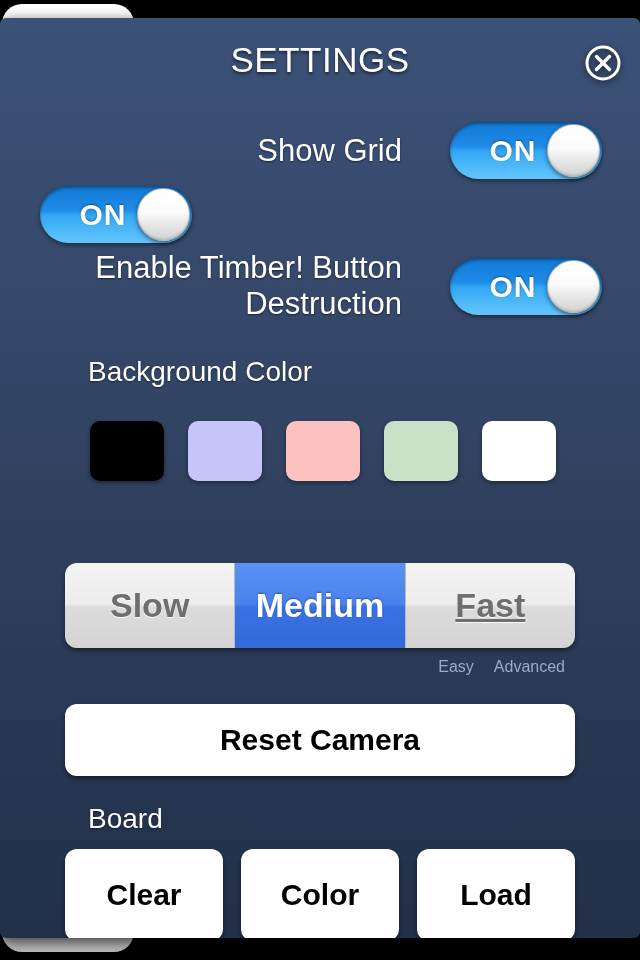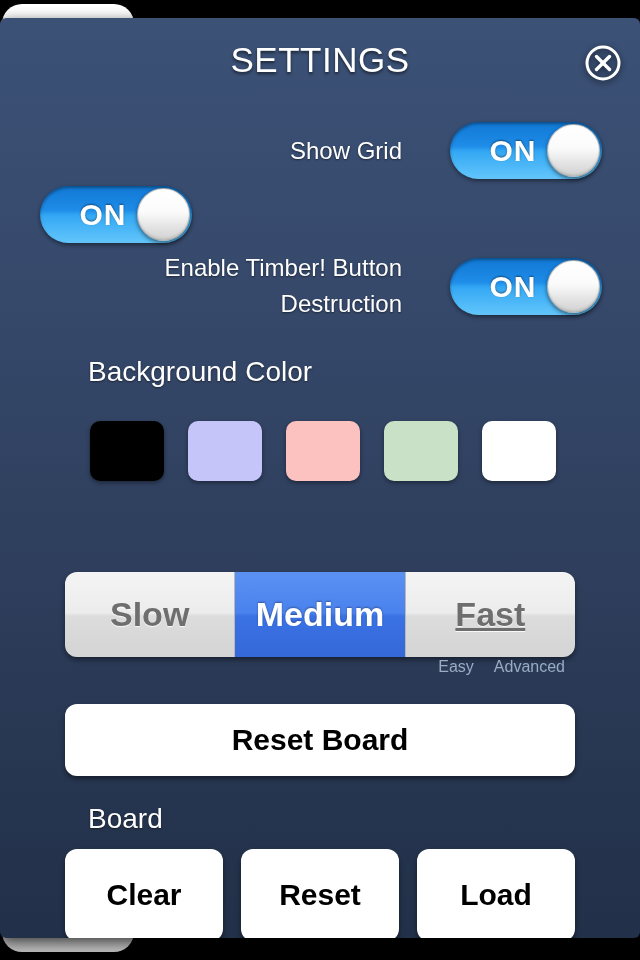--- a/index.html
+++ b/index.html
@@ -72,21 +72,21 @@
     position: absolute;
     left: 40px;
     width: 562px;
     display: flex;
     align-items: center;
   }
   .toggle-label {
     flex: 1;
     text-align: right;
     padding-right: 48px;
-    font-size: 24px;
+    font-size: 31px;
     line-height: 36px;
     color: #ffffff;
     text-shadow: 0 1px 2px rgba(0,0,0,0.5);
   }
 
   .switch {
     position: relative;
     width: 152px;
     height: 57px;
     border-radius: 29px;
@@ -153,21 +153,20 @@
   #camera-speed-segmented {
     position: absolute;
     left: 65px;
     top: 545px;
     width: 510px;
     height: 85px;
     border-radius: 12px;
     display: flex;
     overflow: hidden;
     box-shadow: 0 3px 5px rgba(0,0,0,0.45);
-    margin-top: 9px;
   }
   .segment {
     flex: 1 1 0;
     display: flex;
     align-items: center;
     justify-content: center;
     font-size: 34px;
     font-weight: bold;
     cursor: pointer;
     background: linear-gradient(to bottom, #f4f4f4 0%, #ececec 48%, #dcdcdc 52%, #d4d4d4 100%);
@@ -284,23 +283,23 @@
     <div class="segment">Slow</div>
     <div class="segment selected">Medium</div>
     <div class="segment">Fast</div>
   </div>
 
   <div id="speed-hints">
     <span>Easy</span>
     <span>Advanced</span>
   </div>
 
-  <div id="reset-camera-button" class="white-button">Reset Board</div>
+  <div id="reset-camera-button" class="white-button">Reset Camera</div>
 
   <div class="section-heading" style="top:785px;">Board</div>
 
   <div id="board-buttons">
     <div class="white-button">Clear</div>
-    <div class="white-button">Reset</div>
+    <div class="white-button">Color</div>
     <div class="white-button">Load</div>
   </div>
 
 </div>
 
 </body></html>

